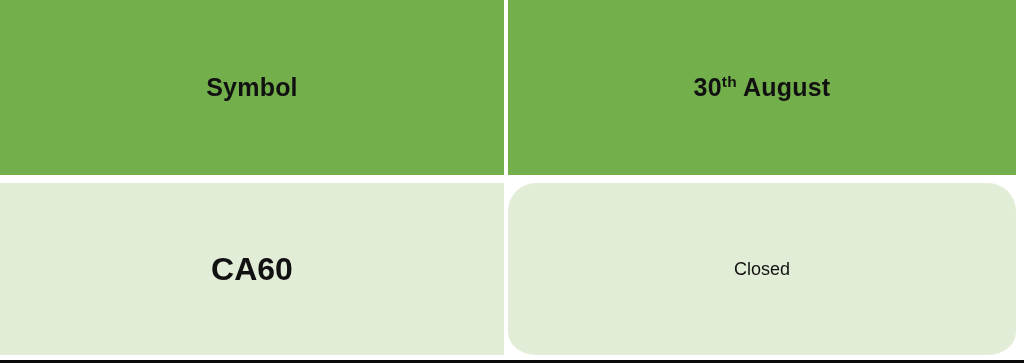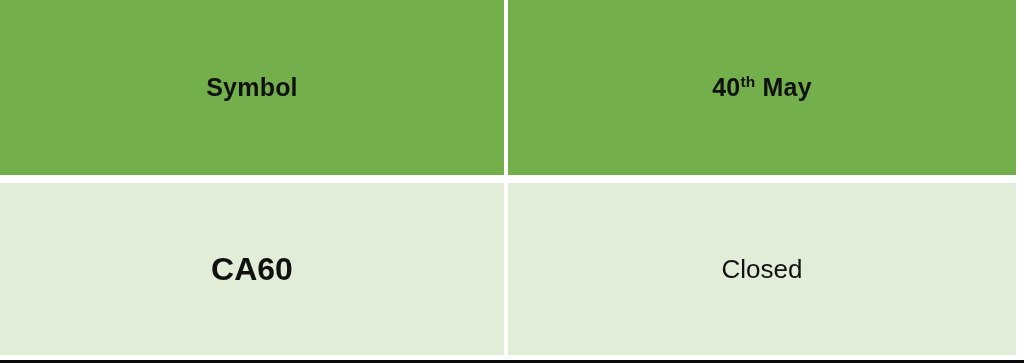--- a/index.html
+++ b/index.html
@@ -78,36 +78,37 @@
   .row-body .cell {
     background: #e2edd8;
     height: 85px;
   }
   .row-body .col-symbol {
     border-right: 4px solid #ffffff;
     font-size: 32px;
     font-weight: bold;
   }
   .row-body .col-value {
-    font-size: 26px;
+    font-size: 18px;
     font-weight: normal;
+    border-radius: 28px;
   }
   .row-body.has-sep .cell {
     border-bottom: 5px solid #ffffff;
   }
 </style>
 </head>
 <body>
 
 <div id="status-table-wrap">
   <div class="table">
 
     <div class="row row-header">
       <div class="cell col-symbol">Symbol</div>
-      <div class="cell col-value"><span>40</span><span class="sup">th</span><span> May</span></div>
+      <div class="cell col-value"><span>30</span><span class="sup">th</span><span> August</span></div>
     </div>
 
     <div class="row row-body has-sep">
       <div class="cell col-symbol">CA60</div>
       <div class="cell col-value">Closed</div>
     </div>
 
 
 
   </div>

